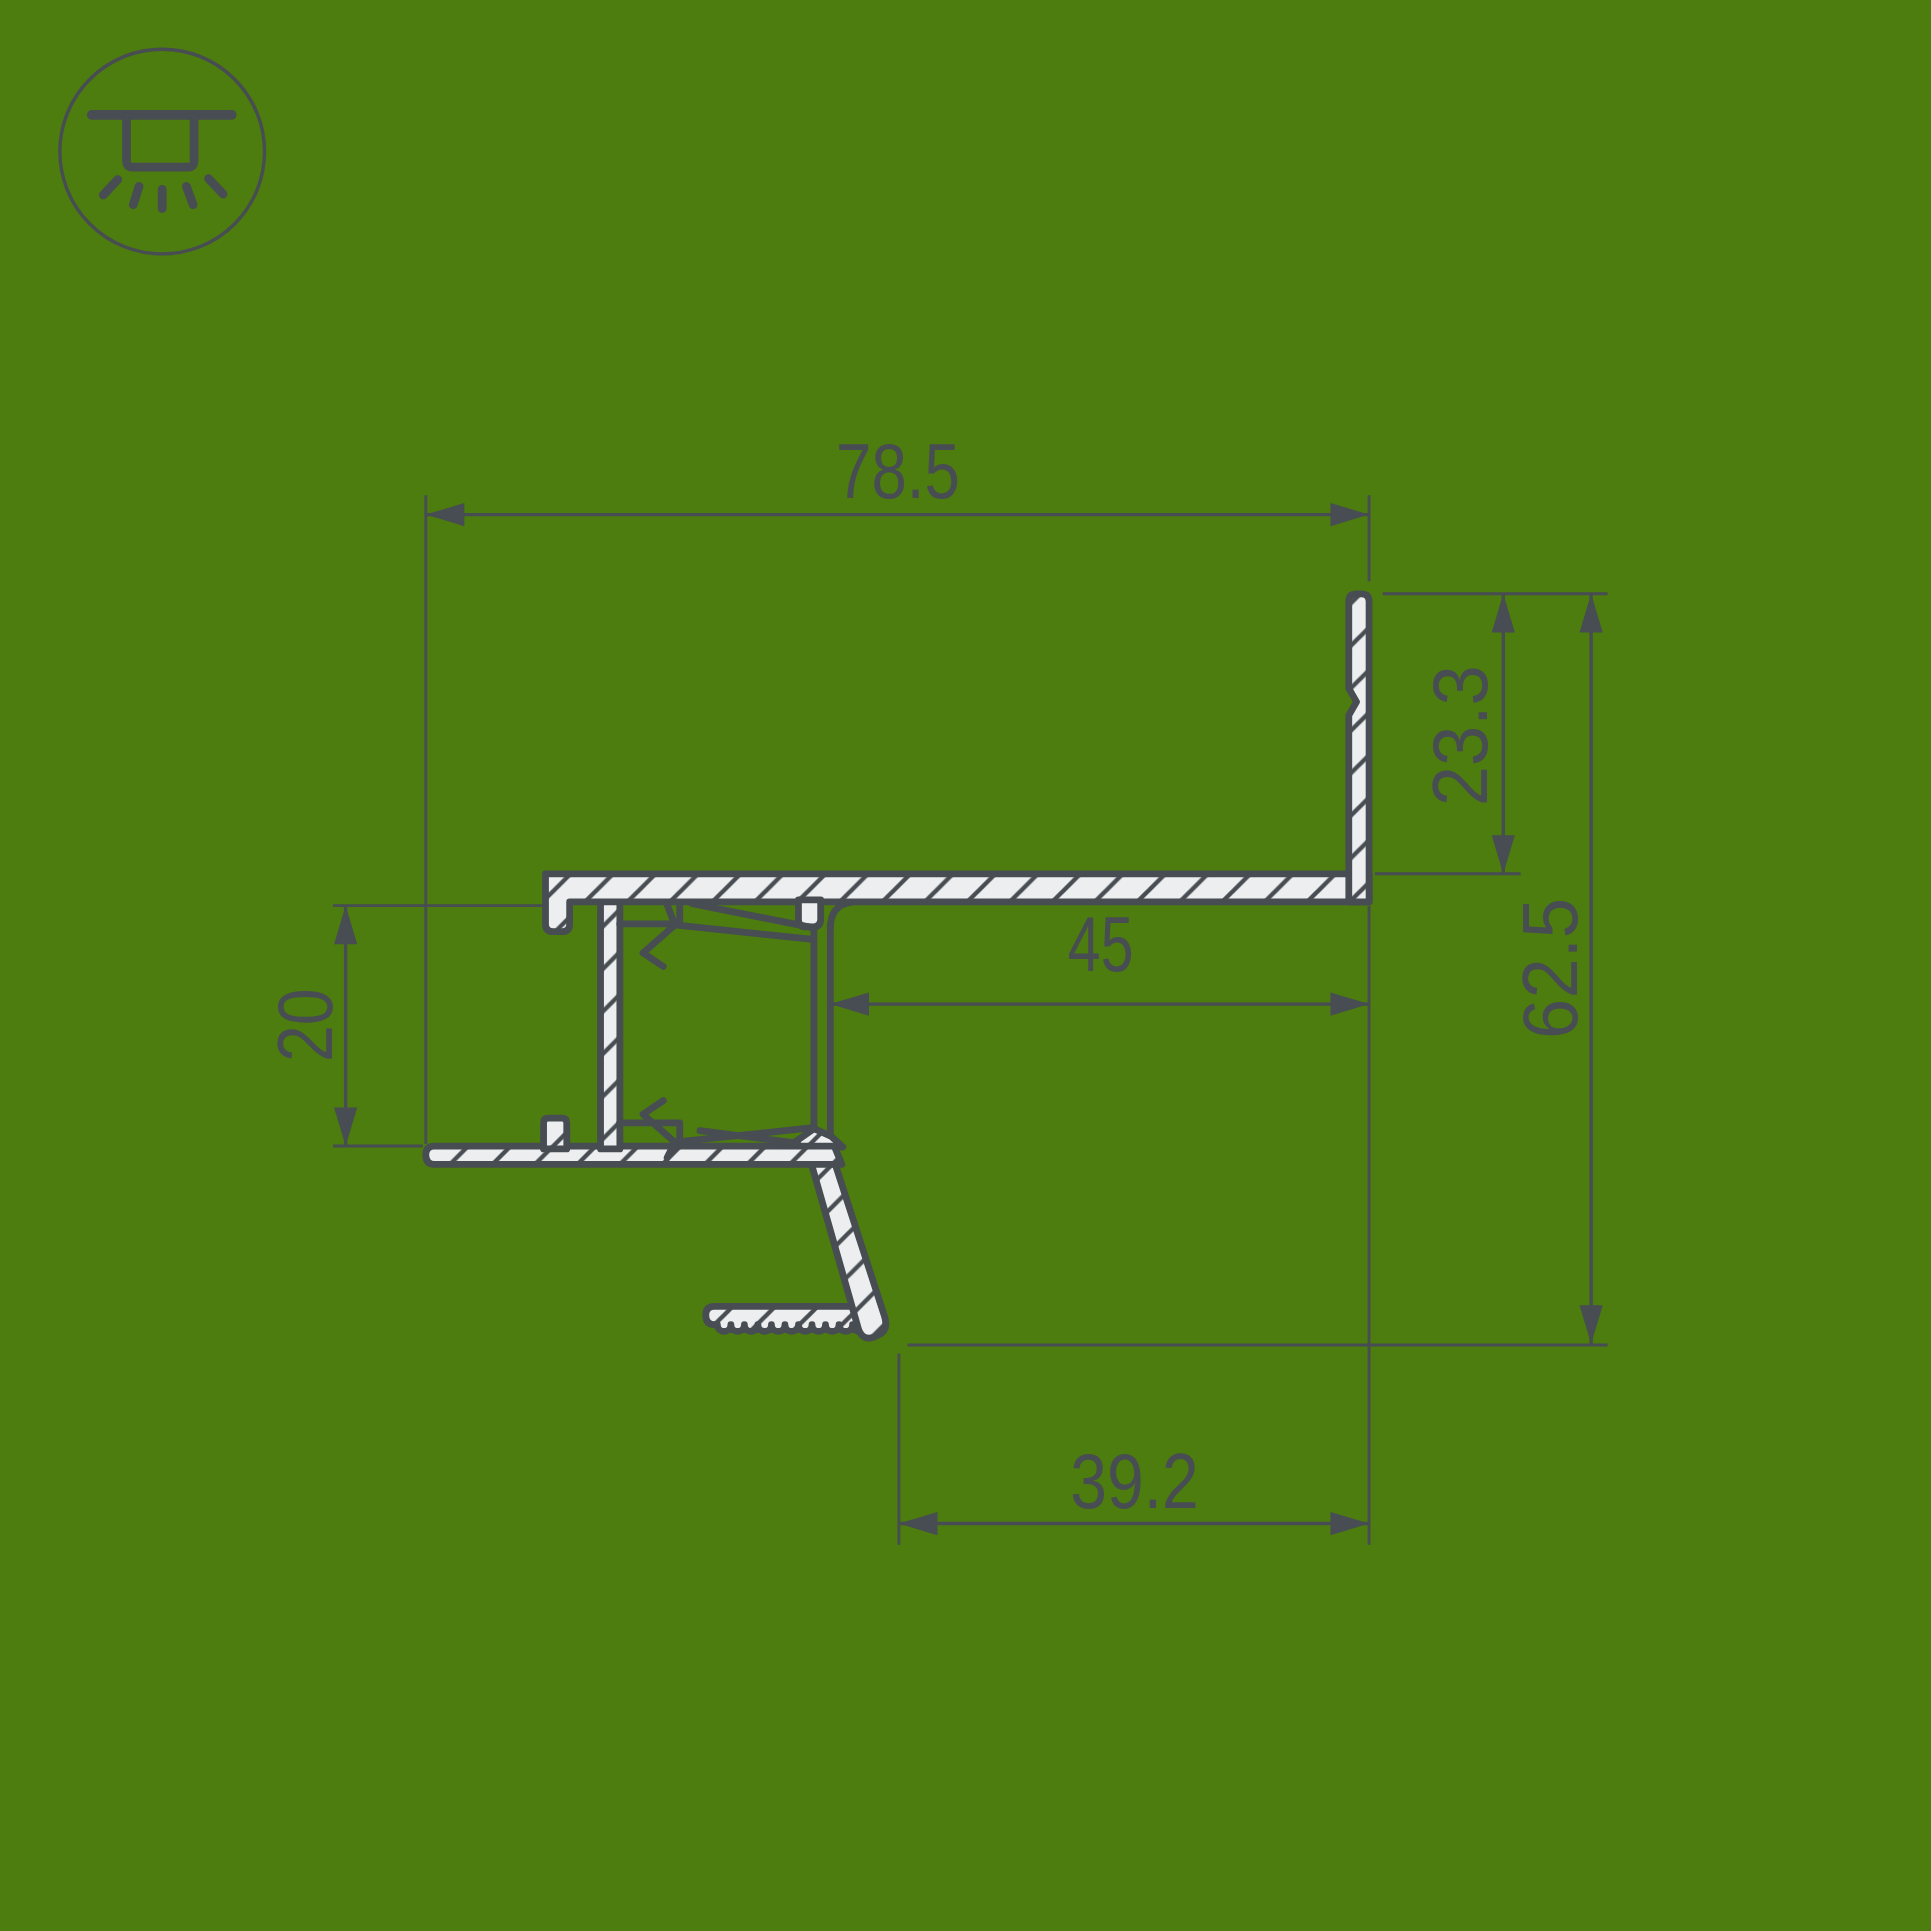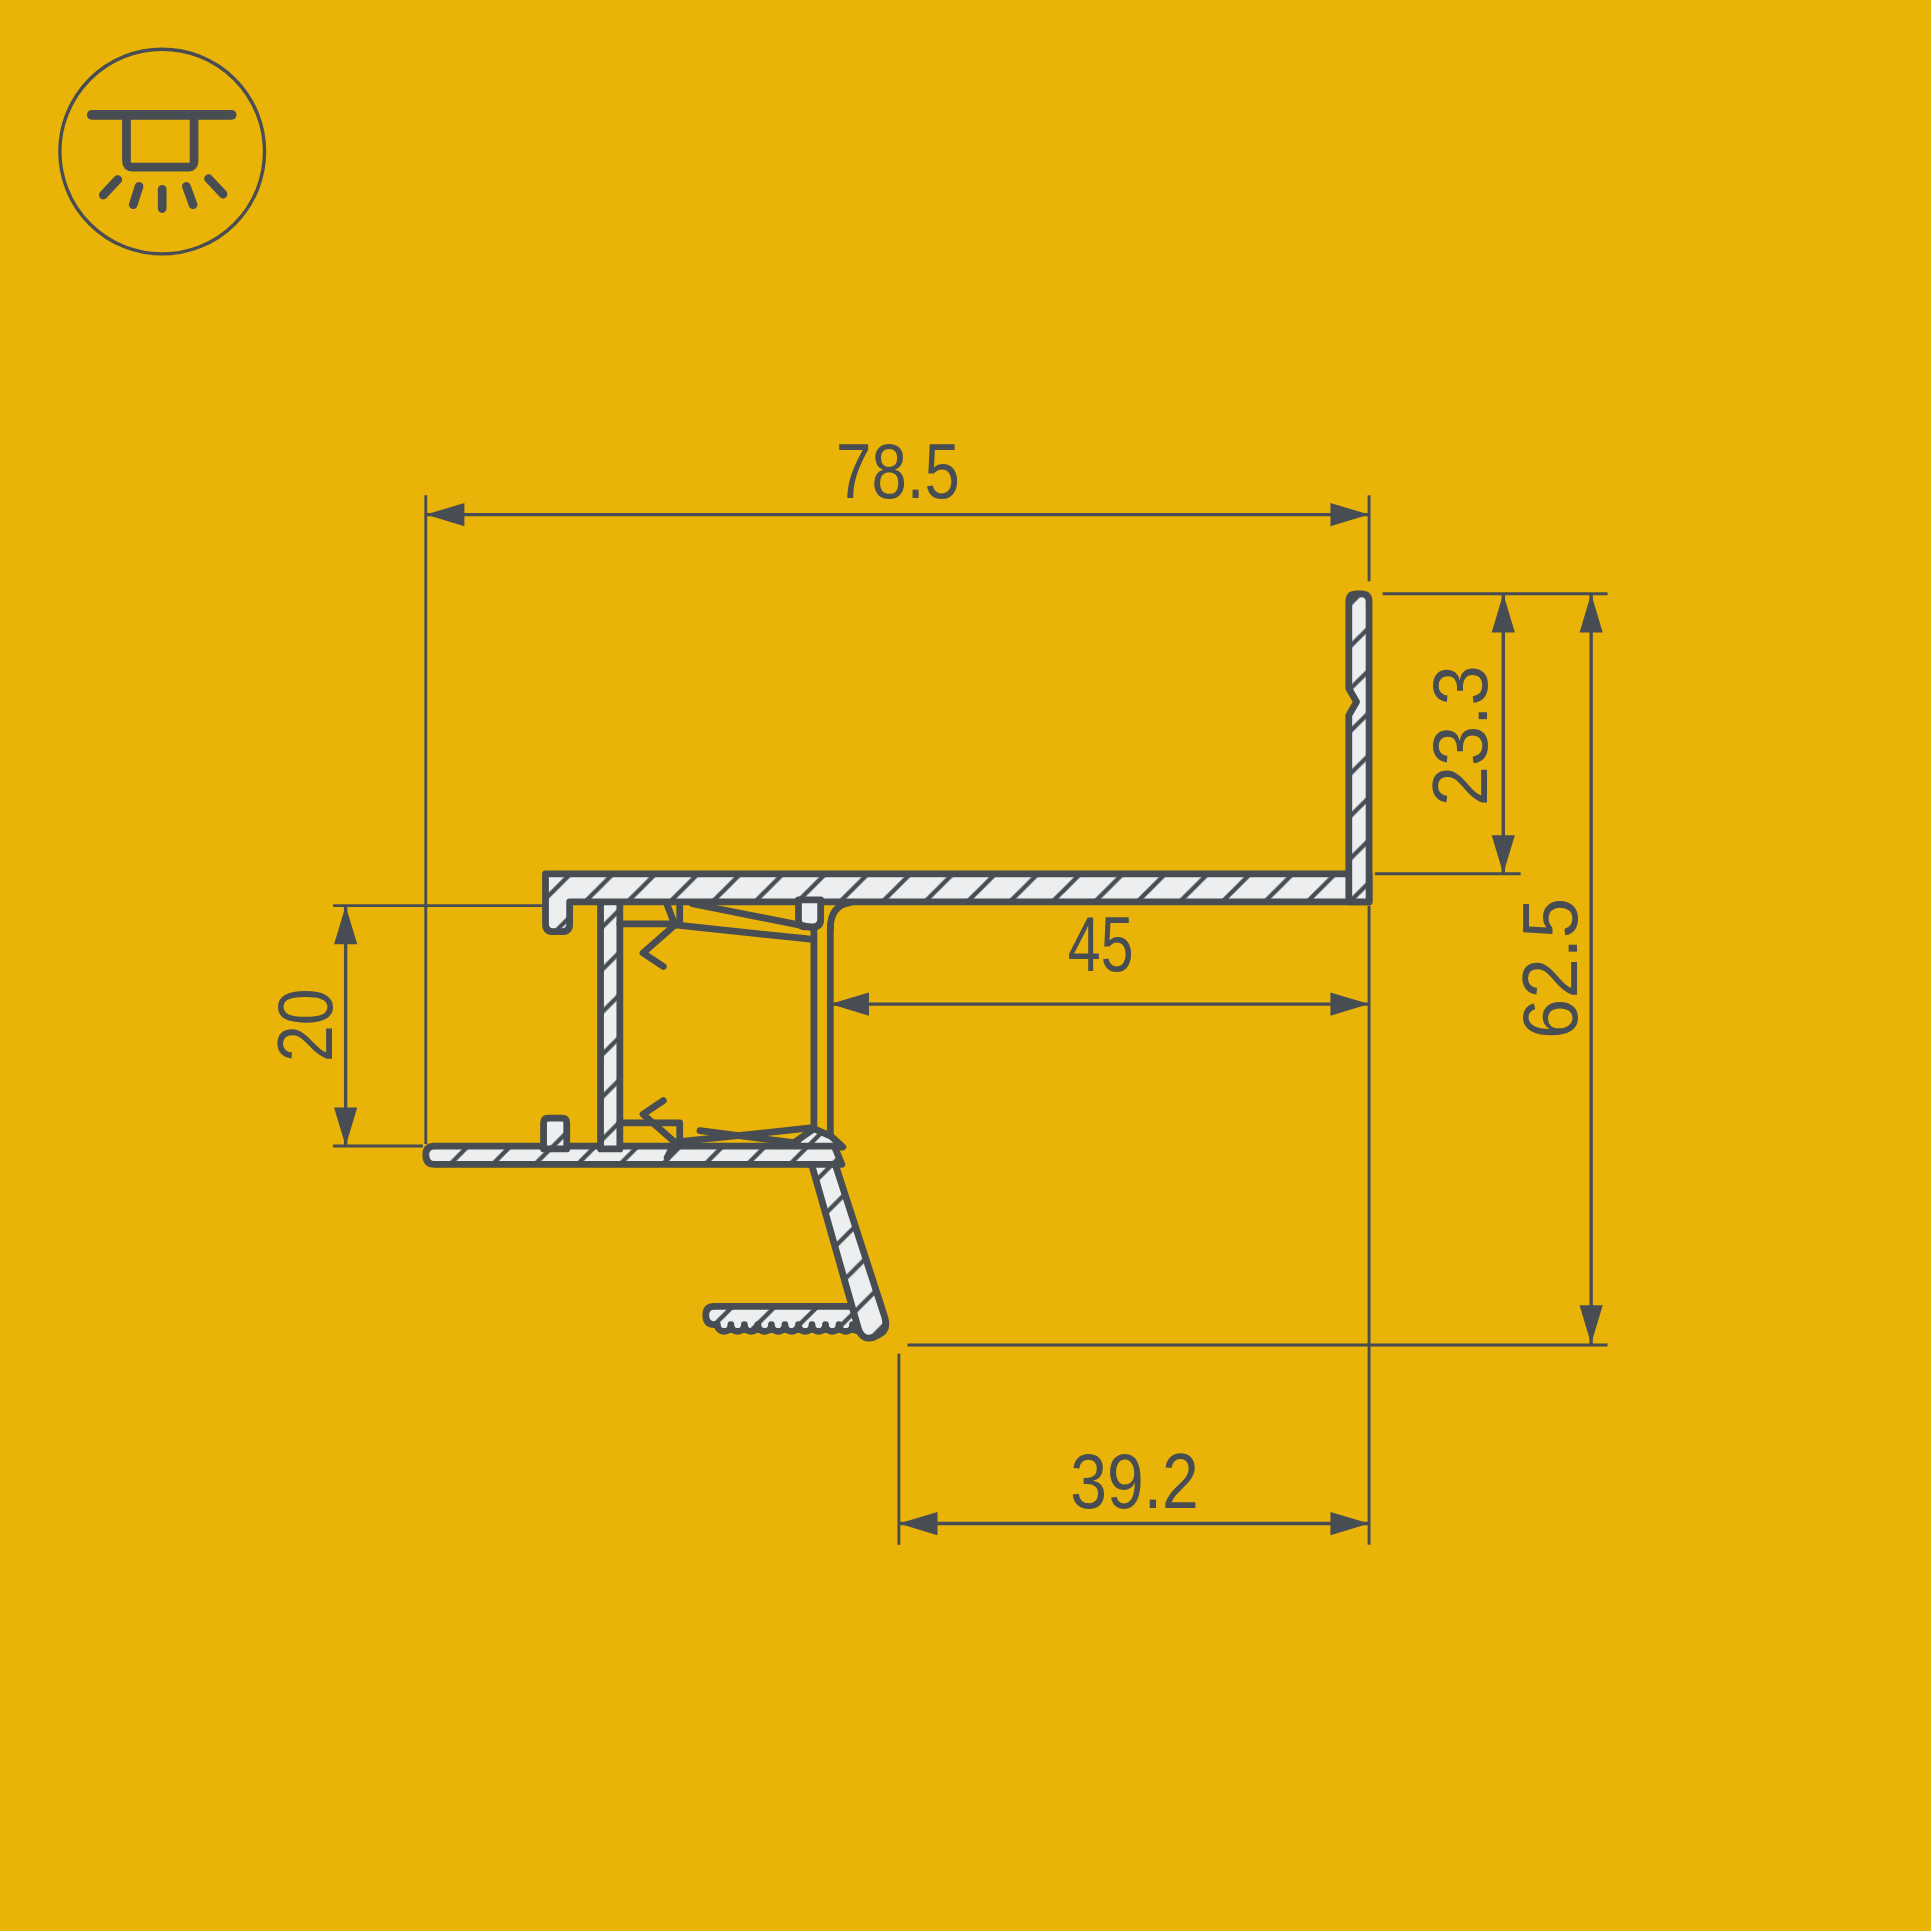--- a/index.html
+++ b/index.html
@@ -1,16 +1,16 @@
 <!DOCTYPE html>
 <html><head>
 <meta charset="utf-8">
 <style>
   html,body{margin:0;padding:0;background:#fdfdfd;}
-  .page{position:relative;width:1931px;height:1931px;background:#eab308;overflow:hidden;text-align:right;}
+  .page{position:relative;width:1931px;height:1931px;background:#4d7c0f;overflow:hidden;text-align:right;}
   svg{display:block;}
   text{font-family:"Liberation Sans","DejaVu Sans",sans-serif;fill:#474d52;}
   .dimtxt{font-size:80px;}
   .outline{stroke:#474d52;stroke-width:7;stroke-linejoin:round;stroke-linecap:round;}
   .hatched{fill:url(#hatch);}
   .nofill{fill:none;}
   .dim{stroke:#474d52;stroke-width:3.5;fill:none;}
   .ext{stroke:#474d52;stroke-width:3;fill:none;}
   .arrow{fill:#474d52;stroke:none;}
   .icon-stroke{stroke:#474d52;fill:none;stroke-linecap:round;stroke-linejoin:round;}

